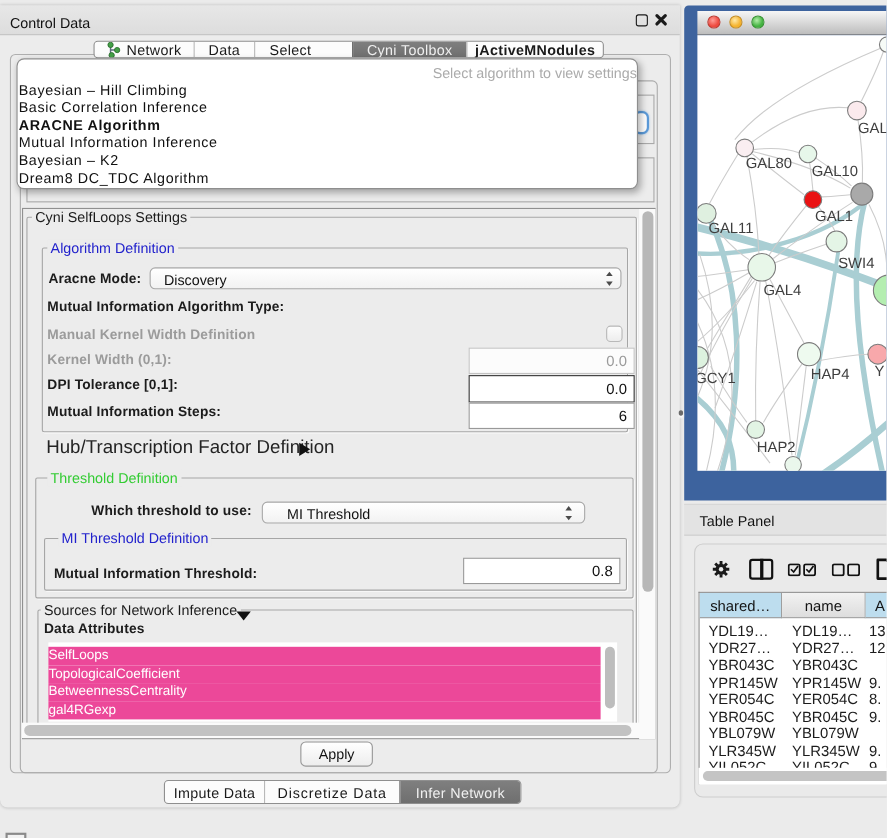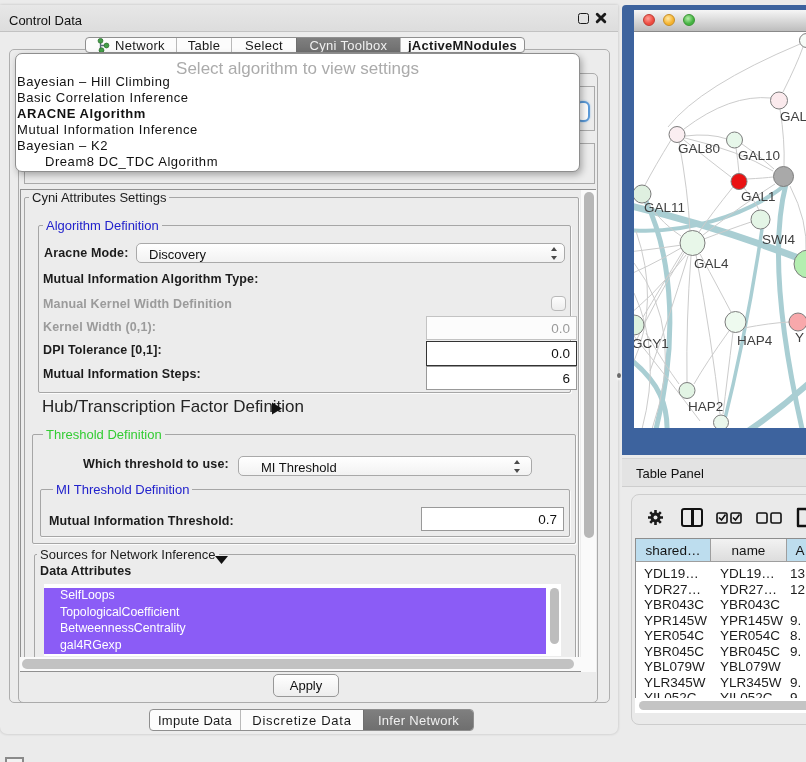--- a/index.html
+++ b/index.html
@@ -34,25 +34,25 @@
 .lbl.dis{color:#9b9b9b;}
 .plain{position:absolute;font-size:17px;color:#242424;white-space:nowrap;line-height:15px;}
 .cb{position:absolute;border:1px solid #a9a9a9;border-radius:5px;background:linear-gradient(#ffffff,#f2f2f2);font-size:13px;color:#111;}
 .cb span{position:absolute;left:12px;top:2.5px;}
 .spin{position:absolute;right:6px;top:50%;width:7px;height:17px;margin-top:-8.5px;}
 .spin::before{content:'';position:absolute;left:0;top:2px;border:3.5px solid transparent;border-bottom:4.5px solid #4a4a4a;border-top:none;}
 .spin::after{content:'';position:absolute;left:0;bottom:2px;border:3.5px solid transparent;border-top:4.5px solid #4a4a4a;border-bottom:none;}
 .tf{position:absolute;background:#fff;border:1px solid #999;font-size:13.5px;color:#111;text-align:right;padding:2px 6px 0 0;}
 
 #popup{position:absolute;left:15px;top:48px;width:565px;height:119px;background:#fff;border:1px solid #8e8e8e;border-radius:7px;box-shadow:2px 3px 7px rgba(0,0,0,.3);z-index:50;}
-#popup .hint{position:absolute;left:0;top:5px;width:100%;text-align:center;color:#ababab;font-size:17px;}
+#popup .hint{position:absolute;left:0;top:5px;width:100%;text-align:right;color:#ababab;font-size:13px;}
 #popup .it{position:absolute;left:1px;font-size:13px;line-height:16px;letter-spacing:0.55px;color:#111;white-space:nowrap;}
 
 #dlist{position:absolute;left:44px;top:579px;width:517px;height:72px;background:#fff;padding-top:4px;}
-#dlist .row{height:16.6px;background:#8b5cf6;color:#fff;font-size:12.3px;padding-left:16px;line-height:14.5px;width:502px;}
+#dlist .row{height:16.6px;background:#ec4899;color:#fff;font-size:12.3px;padding-left:0;line-height:14.5px;width:502px;}
 #listthumb{position:absolute;left:506px;top:4px;width:9px;height:56px;border-radius:4.5px;background:#bdbdbd;}
 
 #applybtn{position:absolute;left:273px;top:669px;width:66px;height:23px;background:linear-gradient(#fff,#ededed);border:1px solid #989898;border-radius:5px;text-align:center;font-size:13px;color:#111;line-height:21px;}
 
 #netwin{position:absolute;left:622px;top:5px;width:184px;height:450px;background:#3d639e;border-radius:4px 0 0 0;}
 #nettitle{position:absolute;left:12px;top:4.5px;width:172px;height:22px;background:linear-gradient(#f6f6f6,#bdbdbd);border-bottom:1px solid #8a8a8a;}
 .tl{position:absolute;top:4.5px;width:12px;height:12px;border-radius:50%;}
 #netcanvas{position:absolute;left:12px;top:27px;width:172px;height:396px;background:#fff;overflow:hidden;}
 
 #tptitle{position:absolute;left:622px;top:458px;width:184px;height:29px;background:#e3e3e3;border-top:1px solid #d5d5d5;border-bottom:1px solid #cdcdcd;}
@@ -86,30 +86,30 @@
   <div id="boxB2"></div>
   <div id="focusblue"></div>
 
   <div id="toptabs" class="tabbar">
     <div class="t" style="width:90px;"><svg width="14" height="15" viewBox="0 0 14 15" style="margin-right:4px">
           <path d="M3.5 3 V12 M3.5 7.5 H9" stroke="#5a6b7a" stroke-width="1.3" fill="none"></path>
           <circle cx="3.5" cy="2.8" r="2.4" fill="#43a047" stroke="#2c6e2f" stroke-width=".8"></circle>
           <circle cx="9.5" cy="7.5" r="2.4" fill="#43a047" stroke="#2c6e2f" stroke-width=".8"></circle>
           <circle cx="4.5" cy="12.2" r="2.4" fill="#43a047" stroke="#2c6e2f" stroke-width=".8"></circle>
         </svg>Network</div>
-    <div class="t" style="width:55px;">Table</div>
+    <div class="t" style="width:55px;">Data</div>
     <div class="t" style="width:65px;">Select</div>
-    <div class="t sel" style="width:104px;">Cyni Toolbox</div>
+    <div class="t sel" style="width:104px;margin-left:24px;">Cyni Toolbox</div>
     <div class="t" style="width:124px;font-weight:600;">jActiveMNodules</div>
   </div>
 
   <div id="scrollpane">
 
     <div class="grp" style="left:3px;top:7px;width:555px;height:520px;">
-        <em style="left:4px;">Cyni Attributes Settings</em>
+        <em style="left:4px;">Cyni SelfLoops Settings</em>
       </div>
     <div class="grp" style="left:17px;top:35px;width:533px;height:168px;">
         <em style="left:4px;color:#2222cc;">Algorithm Definition</em>
       </div>
 
     <div class="lbl" style="left:23px;top:56px;">Aracne Mode:</div>
     <div class="cb" style="left:115px;top:53px;width:429px;height:20px;">
         <span>Discovery</span>
         <i class="spin"></i>
       </div>
@@ -134,21 +134,21 @@
       </div>
     <div class="lbl" style="left:62px;top:267px;">Which threshold to use:</div>
     <div class="cb" style="left:217px;top:266px;width:294px;height:20px;">
         <span style="left:22px;">MI Threshold</span>
         <i class="spin" style="right:10px;"></i>
       </div>
     <div class="grp" style="left:19px;top:299px;width:530px;height:48px;">
         <em style="left:12px;color:#2222cc;">MI Threshold Definition</em>
       </div>
     <div class="lbl" style="left:28px;top:324px;">Mutual Information Threshold:</div>
-    <div class="tf" style="left:400px;top:317px;width:143px;height:24px;padding-top:4px;">0.7</div>
+    <div class="tf" style="left:400px;top:317px;width:143px;height:24px;padding-top:4px;">0.8</div>
 
     <div class="grp" style="left:13px;top:364px;width:542px;height:130px;">
         <em style="left:2px;font-size:13px;">Sources for Network Inference</em>
       </div>
     <svg class="abs" style="left:193px;top:365px;" width="15" height="10" viewBox="0 0 15 10">
         <path d="M1 1 L14 1 L7.5 9 Z" fill="#111"></path>
       </svg>
     <div class="lbl" style="left:19px;top:374px;">Data Attributes</div>
   </div>
   <div id="dlist">
@@ -170,21 +170,21 @@
     <div class="t sel" style="width:110px;">Infer Network</div>
   </div>
 
   <div id="popup">
     <div class="hint">Select algorithm to view settings</div>
     <div class="it" style="top:20px;">Bayesian – Hill Climbing</div>
     <div class="it" style="top:36px;">Basic Correlation Inference</div>
     <div class="it" style="top:52px;font-weight:bold;">ARACNE Algorithm</div>
     <div class="it" style="top:68px;">Mutual Information Inference</div>
     <div class="it" style="top:84px;">Bayesian – K2</div>
-    <div class="it" style="top:100px;padding-left:28px;">Dream8 DC_TDC Algorithm</div>
+    <div class="it" style="top:100px;">Dream8 DC_TDC Algorithm</div>
   </div>
 </div>
 
 <div id="netwin">
   <div id="nettitle">
     <div class="tl" style="left:9px;background:radial-gradient(circle at 4px 3.5px,#ff9d96,#ee4b40 60%);border:1px solid #bf3a31;"></div>
     <div class="tl" style="left:29px;background:radial-gradient(circle at 4px 3.5px,#ffe9a8,#f5b32e 60%);border:1px solid #c78f24;"></div>
     <div class="tl" style="left:48.5px;background:radial-gradient(circle at 4px 3.5px,#b3eea8,#45b342 60%);border:1px solid #389433;"></div>
   </div>
   <div id="netcanvas">

